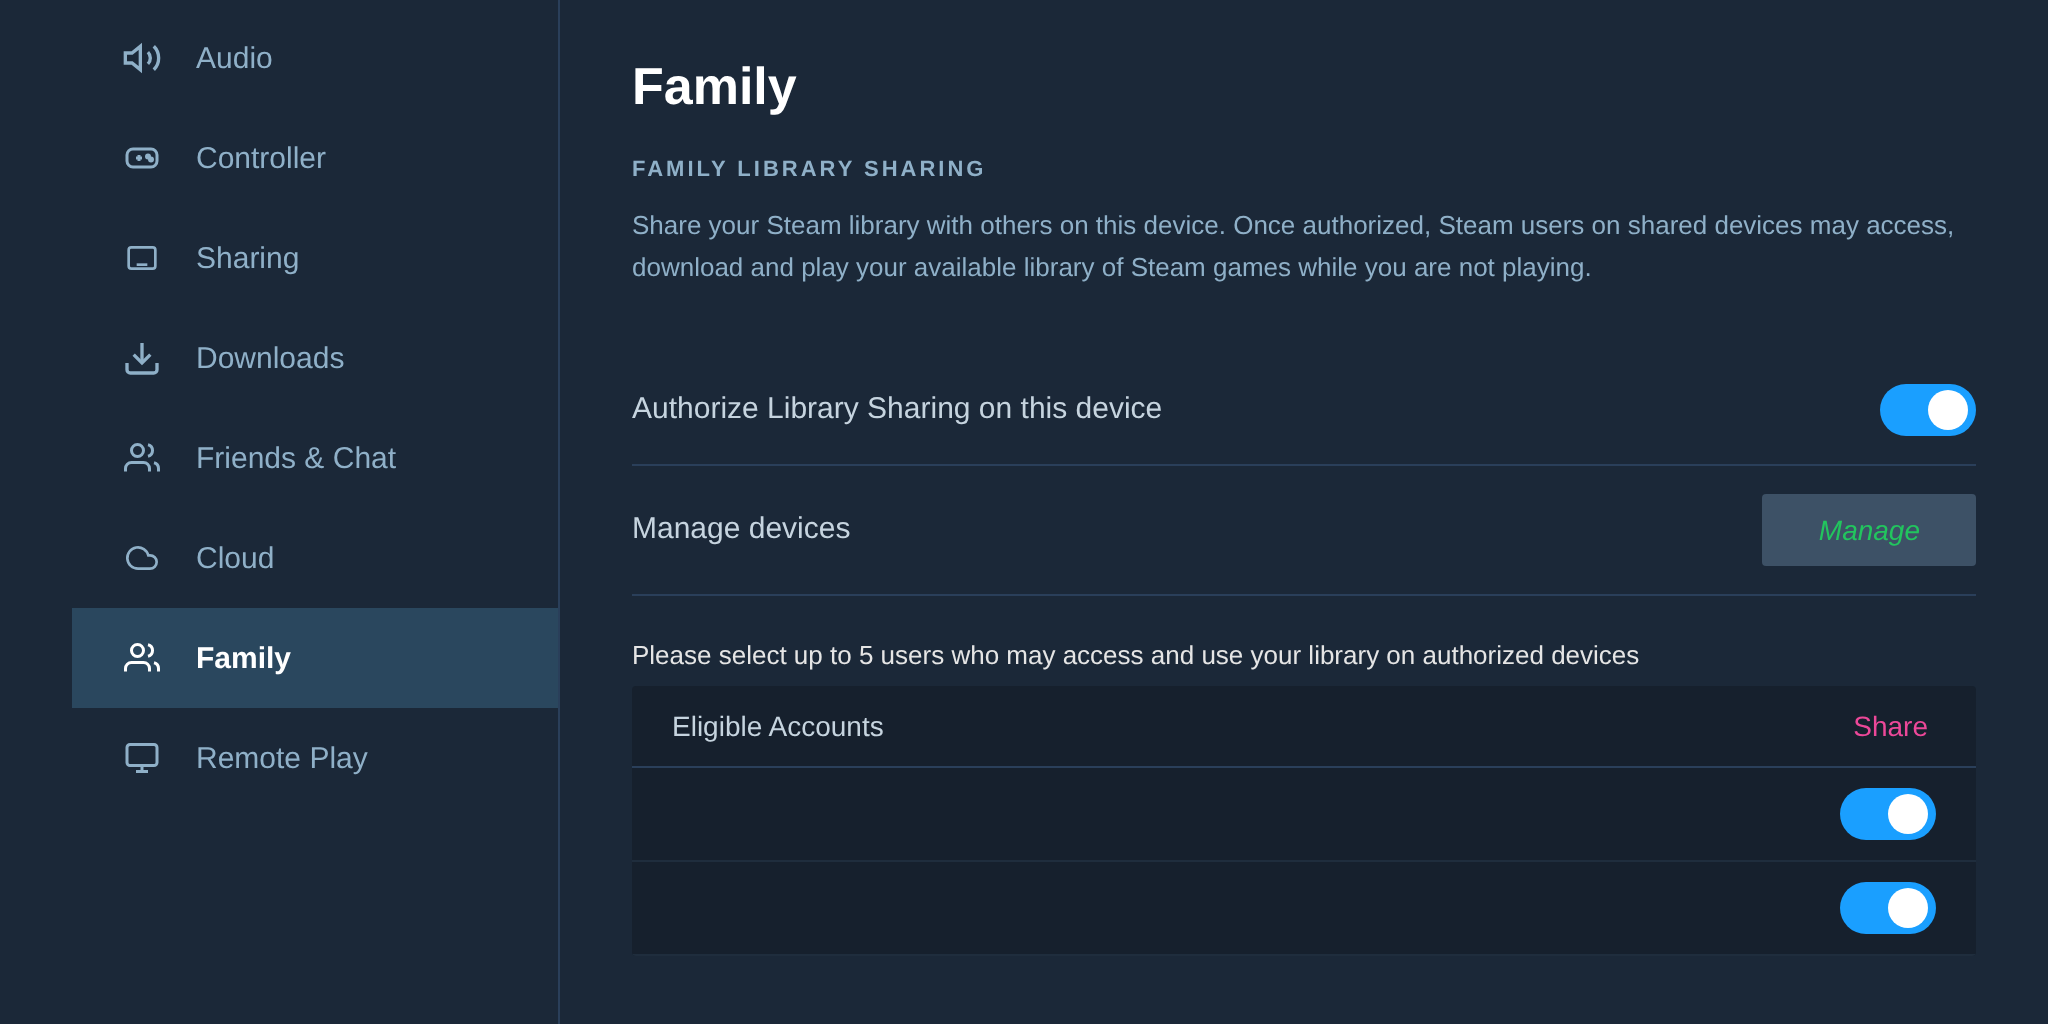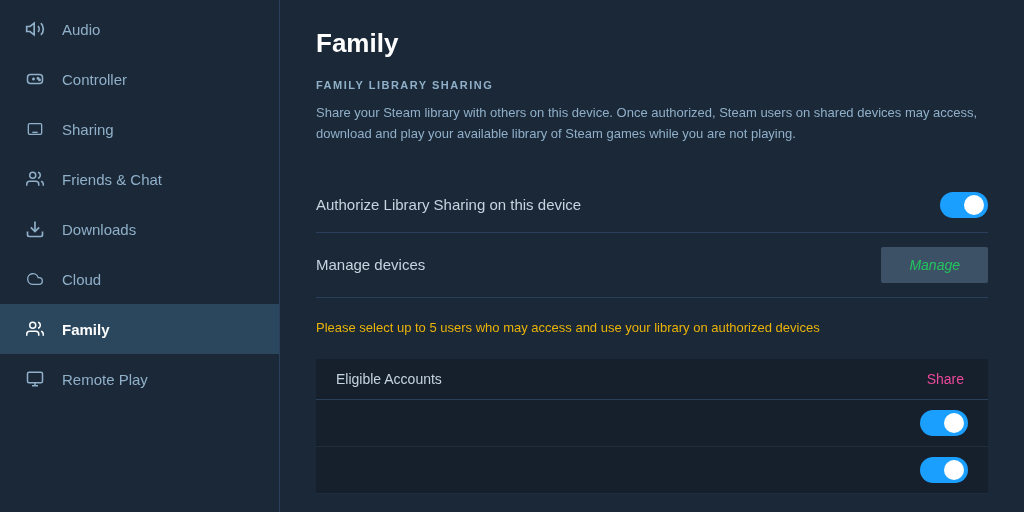--- a/index.html
+++ b/index.html
@@ -25,20 +25,21 @@
     }
     .sidebar-item {
       display: flex;
       align-items: center;
       gap: 16px;
       padding: 14px 24px;
       cursor: pointer;
       color: #8fb0c8;
       font-size: 15px;
       transition: background 0.1s;
+      margin-left: 36px;
     }
     .sidebar-item.active {
       background: #2a475e;
       color: #ffffff;
     }
     .sidebar-icon {
       width: 22px;
       height: 22px;
       display: flex;
       align-items: center;
@@ -121,22 +122,22 @@
       border-radius: 2px;
       font-style: italic;
     }
 
     .eligible-section {
       margin-top: 22px;
       max-width: 720px;
     }
     .eligible-desc {
       font-size: 13px;
-      color: #eab308;
-      margin-bottom: 24px;
+      color: #e5e5e5;
+      margin-bottom: 8px;
     }
     .eligible-table {
       background: #16202d;
       border-radius: 2px;
       overflow: hidden;
     }
     .eligible-header {
       display: flex;
       justify-content: space-between;
       align-items: flex-start;
@@ -201,39 +202,39 @@
         <line x1="6" y1="13" x2="6" y2="13"></line>
           <line x1="10" y1="13" x2="10" y2="13"></line>
         <line x1="8" y1="17" x2="16" y2="17"></line>
       </svg>
     </span>
     <span class="sidebar-label">Sharing</span>
   </div>
 
   <div class="sidebar-item">
     <span class="sidebar-icon">
+      <svg width="20" height="20" viewBox="0 0 24 24" fill="none" stroke="#8fb0c8" stroke-width="2">
+        <path d="M21 15v4a2 2 0 0 1-2 2H5a2 2 0 0 1-2-2v-4"></path>
+        <polyline points="7 10 12 15 17 10"></polyline>
+        <line x1="12" y1="15" x2="12" y2="3"></line>
+      </svg>
+    </span>
+    <span class="sidebar-label">Downloads</span>
+  </div>
+
+  <div class="sidebar-item">
+    <span class="sidebar-icon">
       <svg width="22" height="18" viewBox="0 0 24 24" fill="none" stroke="#8fb0c8" stroke-width="2">
         <path d="M17 21v-2a4 4 0 0 0-4-4H5a4 4 0 0 0-4 4v2"></path>
         <circle cx="9" cy="7" r="4"></circle>
         <path d="M23 21v-2a4 4 0 0 0-3-3.87"></path>
         <path d="M16 3.13a4 4 0 0 1 0 7.75"></path>
       </svg>
     </span>
     <span class="sidebar-label">Friends &amp; Chat</span>
-  </div>
-
-  <div class="sidebar-item">
-    <span class="sidebar-icon">
-      <svg width="20" height="20" viewBox="0 0 24 24" fill="none" stroke="#8fb0c8" stroke-width="2">
-        <path d="M21 15v4a2 2 0 0 1-2 2H5a2 2 0 0 1-2-2v-4"></path>
-        <polyline points="7 10 12 15 17 10"></polyline>
-        <line x1="12" y1="15" x2="12" y2="3"></line>
-      </svg>
-    </span>
-    <span class="sidebar-label">Downloads</span>
   </div>
 
   <div class="sidebar-item">
     <span class="sidebar-icon">
       <svg width="22" height="16" viewBox="0 0 24 24" fill="none" stroke="#8fb0c8" stroke-width="2">
         <path d="M18 10h-1.26A8 8 0 1 0 9 20h9a5 5 0 0 0 0-10z"></path>
       </svg>
     </span>
     <span class="sidebar-label">Cloud</span>
   </div>

